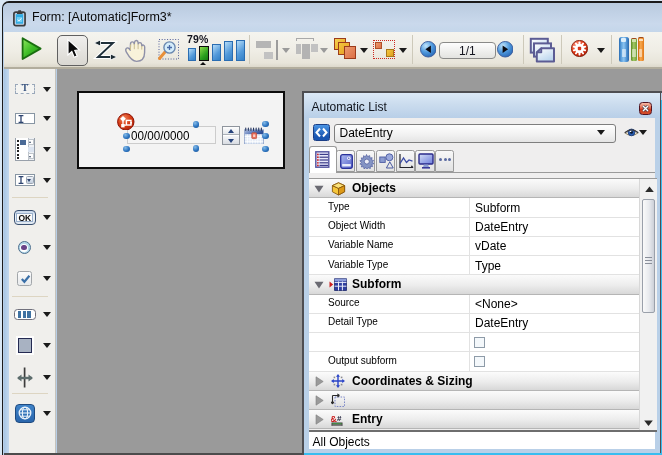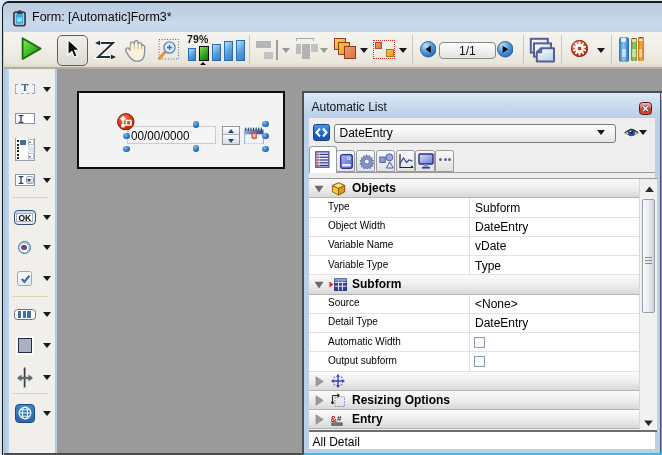--- a/index.html
+++ b/index.html
@@ -492,21 +492,20 @@
     <span class="val">&lt;None&gt;</span>
     <span class="lbl">Source</span>
     <span style="position:absolute;left:160px;top:0;width:1px;height:19.25px;background:#e2e2e2;"></span>
   </div>
 <div class="row" style="top:313.75px;">
     <span class="val">DateEntry</span>
     <span class="lbl">Detail Type</span>
     <span style="position:absolute;left:160px;top:0;width:1px;height:19.25px;background:#e2e2e2;"></span>
   </div>
 <div class="row" style="top:333.00px;">
-    <span class="lbl">Automatic Width</span>
     <span style="position:absolute;left:160px;top:0;width:1px;height:19.25px;background:#e2e2e2;"></span>
     <span class="cb"></span>
   </div>
 <div class="row" style="top:352.25px;">
     <span class="lbl">Output subform</span>
     <span style="position:absolute;left:160px;top:0;width:1px;height:19.25px;background:#e2e2e2;"></span>
     <span class="cb"></span>
   </div>
 <div class="hdr" style="top:371.50px;">
 <svg style="position:absolute;left:5.5px;top:4px;" width="9" height="11" viewBox="0 0 9 11">
@@ -522,31 +521,31 @@
 <path d="M0 7 L2.8 5 L2.8 9 Z"></path>
         <path d="M14 7 L11.2 5 L11.2 9 Z"></path>
 </g>
 <g fill="#8a8a92">
 <rect x="2.6" y="2.6" width="1.6" height="1.6"></rect>
         <rect x="9.8" y="2.6" width="1.6" height="1.6"></rect>
 <rect x="2.6" y="9.8" width="1.6" height="1.6"></rect>
         <rect x="9.8" y="9.8" width="1.6" height="1.6"></rect>
 </g>
     </svg>
+    <span class="htx">Coordinates &amp; Sizing</span>
   </div>
 <div class="hdr" style="top:390.75px;">
 <svg style="position:absolute;left:5.5px;top:4px;" width="9" height="11" viewBox="0 0 9 11">
       <path d="M1 0.8 L8.2 5.5 L1 10.2 Z" fill="#9a9a9a" stroke="#808080" stroke-width="0.6"></path>
     </svg>
 <svg style="position:absolute;left:22px;top:2.5px;" width="14" height="14" viewBox="0 0 14 14">
 <rect x="4" y="4" width="9.5" height="9.5" fill="none" stroke="#7a86c8" stroke-width="1" stroke-dasharray="1.5 1.3"></rect>
 <path d="M1.5 2.5 L8.5 2.5 M8.5 2.5 L6.3 0.9 M8.5 2.5 L6.3 4.1" stroke="#2a2a2a" stroke-width="1.1" fill="none"></path>
 <path d="M1.5 2.5 L1.5 11 M1.5 11 L0.1 8.8 M1.5 11 L2.9 8.8" stroke="#2a2a2a" stroke-width="1.1" fill="none"></path>
 </svg>
-    <span class="htx">Resizing Options</span>
   </div>
 <div class="hdr" style="top:410.00px;">
 <svg style="position:absolute;left:5.5px;top:4px;" width="9" height="11" viewBox="0 0 9 11">
       <path d="M1 0.8 L8.2 5.5 L1 10.2 Z" fill="#9a9a9a" stroke="#808080" stroke-width="0.6"></path>
     </svg>
 <svg style="position:absolute;left:22px;top:2.5px;" width="14" height="14" viewBox="0 0 14 14">
 <text x="-1" y="9" font-size="9.5" font-weight="bold" fill="#cc1a1a" font-family="Liberation Sans">&amp;</text>
 <text x="6" y="8" font-size="8" font-weight="bold" fill="#20203a" font-family="Liberation Sans">#</text>
 <rect x="0.5" y="9.5" width="11" height="3.4" fill="#3a3a3a"></rect>
 <rect x="1.3" y="10.3" width="9.4" height="0.9" fill="#4ab04a"></rect>
@@ -562,13 +561,13 @@
 <div class="a" style="left:641.5px;top:198.5px;width:13.5px;height:114px;border:1px solid #9aa0aa;border-radius:2px;background:linear-gradient(90deg,#fafafa,#e8eaee 55%,#ccd0d8);box-sizing:border-box;"></div>
 <div class="a" style="left:644.5px;top:257px;width:7.5px;height:1.4px;background:#8a8f9a;"></div>
 <div class="a" style="left:644.5px;top:260px;width:7.5px;height:1.4px;background:#8a8f9a;"></div>
 <div class="a" style="left:644.5px;top:263px;width:7.5px;height:1.4px;background:#8a8f9a;"></div>
 <svg class="a" style="left:643.5px;top:419.5px;" width="9" height="7" viewBox="0 0 9 7">
     <path d="M0.2 0.5 L8.8 0.5 L4.5 6 Z" fill="#2a2a2a"></path>
   </svg>
 
 <div class="a" style="left:309px;top:429.8px;width:348px;height:2.2px;background:#6e6e6e;"></div>
 <div class="a" style="left:309px;top:432px;width:345.5px;height:16.8px;background:#fff;"></div>
-<div class="a" style="left:312.5px;top:434.5px;font-size:12px;color:#000;">All Detail</div>
+<div class="a" style="left:312.5px;top:434.5px;font-size:12px;color:#000;">All Objects</div>
 
 </body></html>

